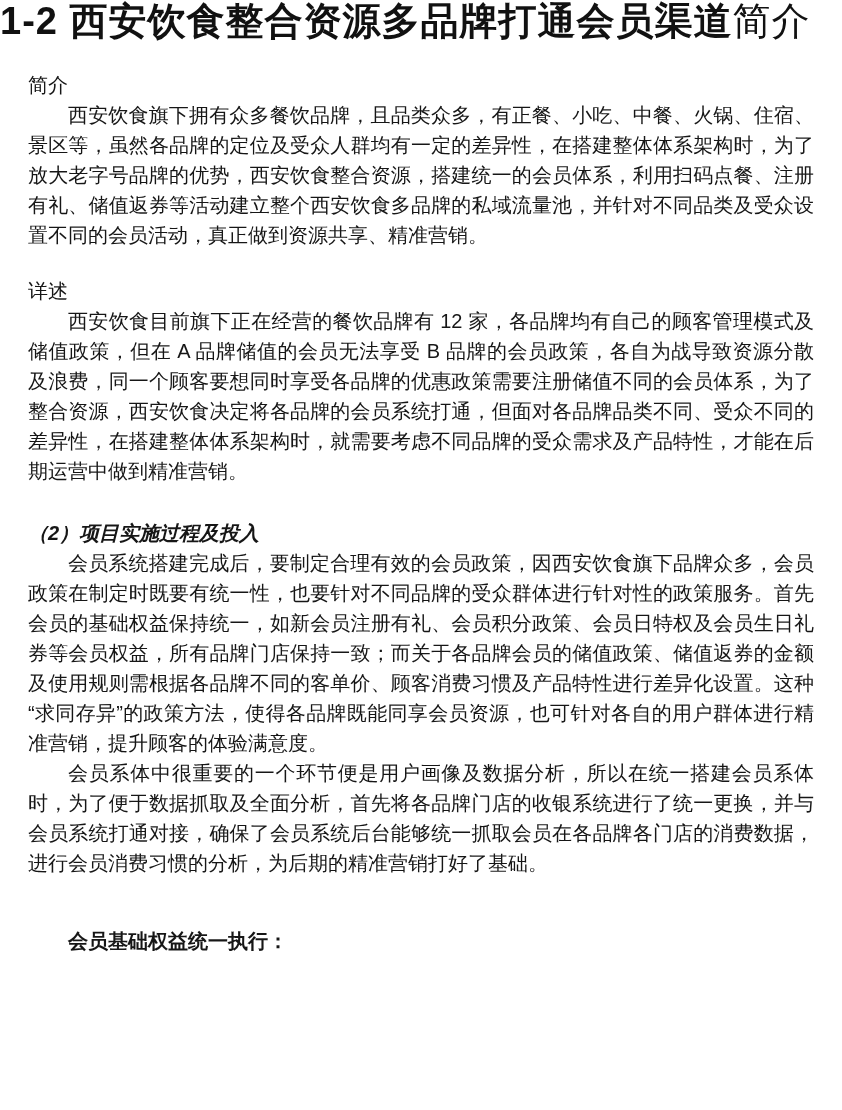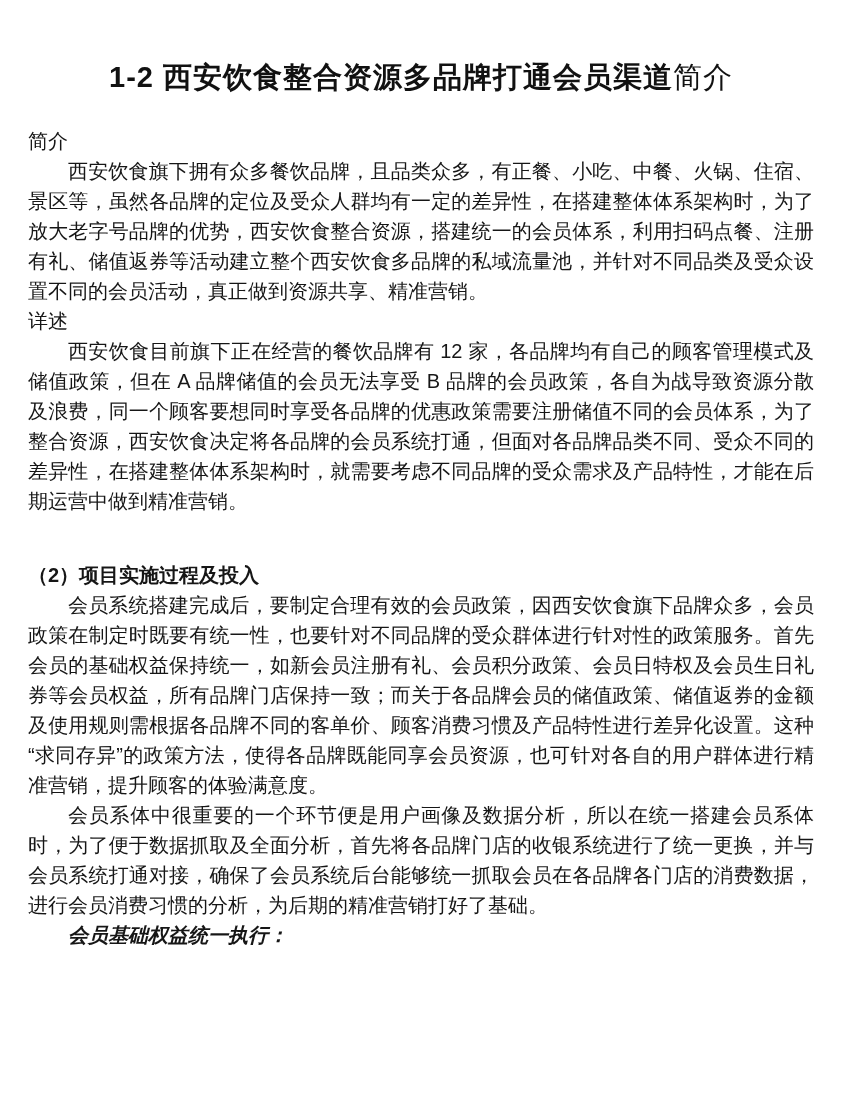--- a/index.html
+++ b/index.html
@@ -13,23 +13,22 @@
     height: 1110px;
     margin: 0 auto;
     background: #ffffff;
     font-family: "Liberation Sans", "DejaVu Sans", sans-serif;
     color: #161616;
     overflow: hidden;
     box-sizing: border-box;
   }
   .doc-title {
     margin: 0;
-    padding-top: 56px;
-    text-align: center;
-    font-size: 29px;
+    text-align: left;
+    font-size: 38px;
     line-height: 42px;
     font-weight: 700;
     letter-spacing: 1px;
     color: #111111;
     white-space: nowrap;
   }
   .doc-title .title-suffix {
     font-weight: 400;
   }
   .content {
@@ -39,34 +38,36 @@
     text-align: justify;
   }
   .sec-heading {
     font-weight: 400;
     white-space: pre-wrap;
   }
   .sec-heading.intro {
     margin-top: 28px;
   }
   .sec-heading.detail {
+    margin-top: 26px;
   }
   .sub-heading {
     font-weight: 700;
   }
   .sub-heading.item2 {
-    margin-top: 44px;
+    margin-top: 32px;
+    font-style: italic;
   }
   .para {
     text-indent: 2em;
   }
   .footer-line {
+    margin-top: 48px;
     text-indent: 2em;
     font-weight: 700;
-    font-style: italic;
   }
 </style>
 </head>
 <body>
 
 <div class="page">
 
   <h1 class="doc-title"><span>1-2 西安饮食整合资源多品牌打通会员渠道</span><span class="title-suffix">简介</span></h1>
 
   <div class="content">

